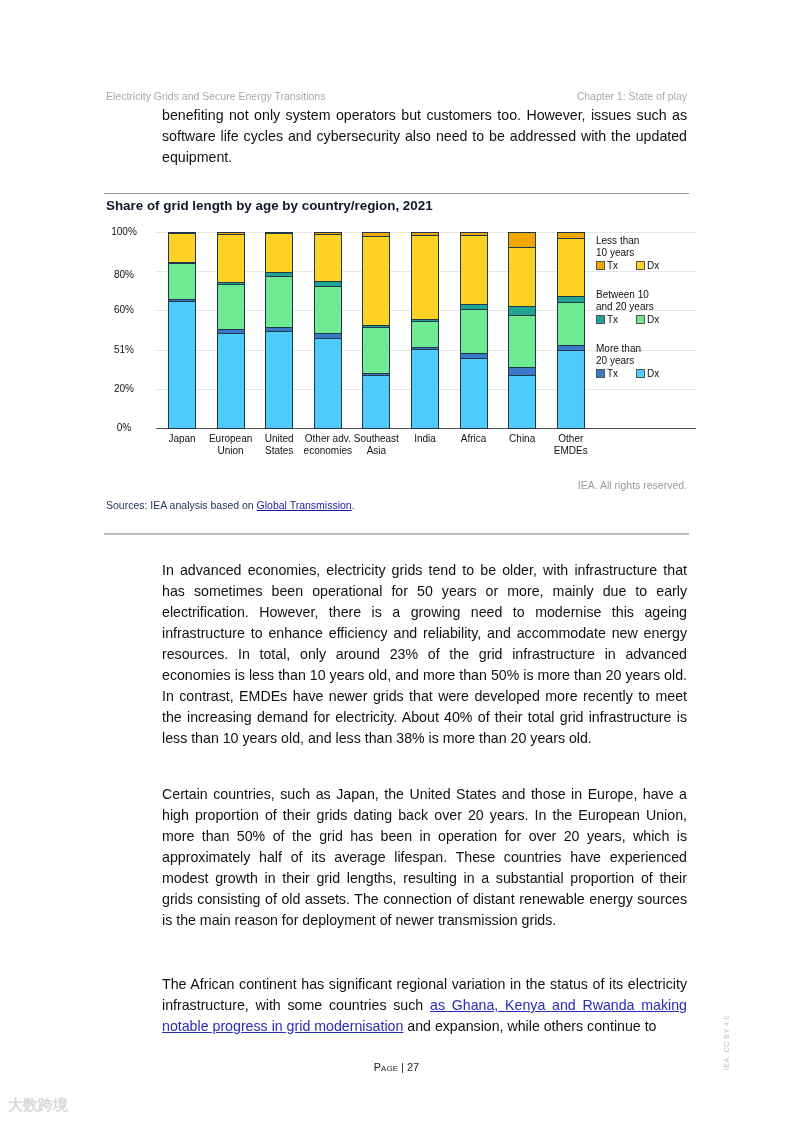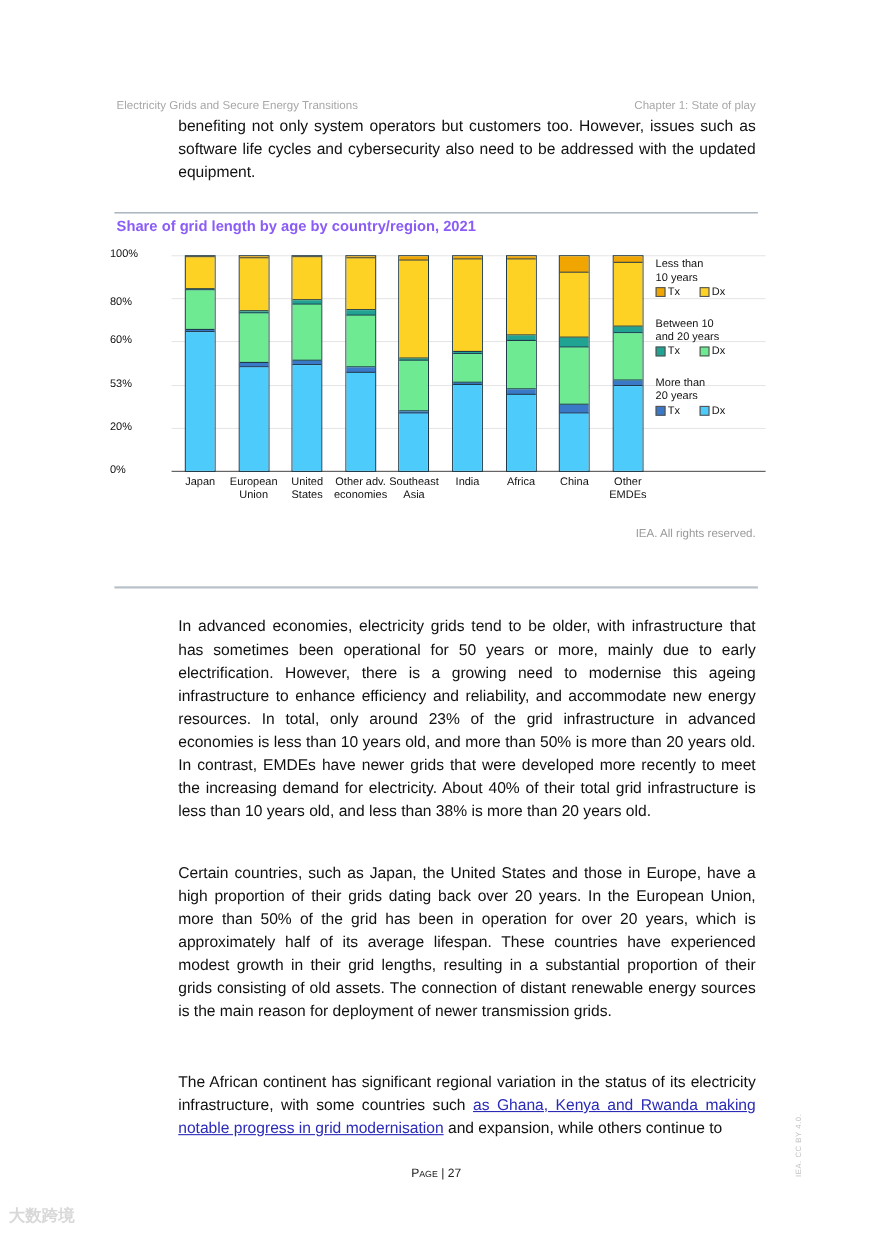--- a/index.html
+++ b/index.html
@@ -4,23 +4,23 @@
 <style>
   html, body { margin: 0; padding: 0; background: #ffffff; }
   body { width: 793px; height: 1122px; position: relative; overflow: hidden; font-family: "Liberation Sans", sans-serif; color: #111; }
   .hdr { position: absolute; top: 47px; font-size: 10.5px; color: #a8a8a8; margin-top: 43px; }
   .hdr-left { left: 106px; }
   .hdr-right { right: 106px; }
   .para { position: absolute; left: 162px; width: 525px; font-size: 14.2px; line-height: 21px; text-align: justify; color: #111; }
   .para a { color: #2b2bb8; text-decoration: underline; }
   .fig-rule-top { position: absolute; left: 104px; top: 193px; width: 585px; height: 1px; background: #8c9aa8; }
   .fig-rule-bot { position: absolute; left: 104px; top: 533px; width: 585px; height: 2px; background: #b8c0c8; }
-  .fig-title { position: absolute; left: 106px; top: 198px; font-size: 13.4px; font-weight: bold; color: #8b5cf6; }
+  .fig-title { position: absolute; left: 106px; top: 198px; font-size: 13.4px; font-weight: bold; color: #0f172a; }
   .chart { position: absolute; left: 100px; top: 220px; width: 500px; height: 250px; }
-  .ytick { position: absolute; left: 0; width: 48px; text-align: left; font-size: 10px; color: #111; }
+  .ytick { position: absolute; left: 0; width: 48px; text-align: center; font-size: 10px; color: #111; }
   .gridline { position: absolute; left: 56px; width: 540px; height: 1px; background: #e6e6e6; }
   .baseline { position: absolute; left: 56px; width: 540px; height: 1px; background: #555; }
   .bar { position: absolute; width: 28px; display: flex; flex-direction: column-reverse; border: 1px solid #1e3a4a; box-sizing: border-box; }
   .seg { width: 100%; box-sizing: border-box; }
   .seg + .seg { border-bottom: 1px solid #1e3a4a; }
   .xlab { position: absolute; width: 70px; text-align: center; font-size: 10px; line-height: 12px; color: #111; }
   .legend { position: absolute; left: 596px; top: 235px; width: 80px; font-size: 10px; color: #111; }
   .lg-group { margin-bottom: 18px; }
   .lg-title { line-height: 12px; }
   .lg-row { display: flex; margin-top: 1px; }
@@ -43,21 +43,21 @@
 <div class="para" style="top:105px;">benefiting not only system operators but customers too. However, issues such as software life cycles and cybersecurity also need to be addressed with the updated equipment.</div>
 
 <div class="fig-rule-top"></div>
 <div class="fig-title">Share of grid length by age by country/region, 2021</div>
 
 <div class="chart" id="chart">
     <div class="ytick" style="top: 202px;">0%</div>
     <div class="baseline" style="top: 208px;"></div>
     <div class="ytick" style="top: 162.8px;">20%</div>
     <div class="gridline" style="top: 168.8px;"></div>
-    <div class="ytick" style="top: 123.6px;">53%</div>
+    <div class="ytick" style="top: 123.6px;">51%</div>
     <div class="gridline" style="top: 129.6px;"></div>
     <div class="ytick" style="top: 84.4px;">60%</div>
     <div class="gridline" style="top: 90.4px;"></div>
     <div class="ytick" style="top: 49px;">80%</div>
     <div class="gridline" style="top: 51.2px;"></div>
     <div class="ytick" style="top: 6px;">100%</div>
     <div class="gridline" style="top: 12px;"></div>
     <div class="bar" style="left: 68px; top: 12px; height: 197px;">
       <div class="seg" style="height: 64.8%; background: rgb(77, 203, 251);"></div>
       <div class="seg" style="height: 1.2%; background: rgb(58, 120, 200);"></div>
@@ -178,20 +178,21 @@
         <div class="lg-item">
           <span class="sw" style="background: rgb(77, 203, 251);"></span>
           <span>Dx</span>
         </div>
       </div>
     </div>
   </div>
 
 <div class="rights">IEA. All rights reserved.</div>
 <div class="notes">
+  <div><span>Sources: IEA analysis based on </span><a href="#">Global Transmission</a><span>.</span></div>
 </div>
 <div class="fig-rule-bot"></div>
 
 <div class="para" style="top:560px;">In advanced economies, electricity grids tend to be older, with infrastructure that has sometimes been operational for 50 years or more, mainly due to early electrification. However, there is a growing need to modernise this ageing infrastructure to enhance efficiency and reliability, and accommodate new energy resources. In total, only around 23% of the grid infrastructure in advanced economies is less than 10 years old, and more than 50% is more than 20 years old. In contrast, EMDEs have newer grids that were developed more recently to meet the increasing demand for electricity. About 40% of their total grid infrastructure is less than 10 years old, and less than 38% is more than 20 years old.</div>
 <div class="para" style="top:784px;">Certain countries, such as Japan, the United States and those in Europe, have a high proportion of their grids dating back over 20 years. In the European Union, more than 50% of the grid has been in operation for over 20 years, which is approximately half of its average lifespan. These countries have experienced modest growth in their grid lengths, resulting in a substantial proportion of their grids consisting of old assets. The connection of distant renewable energy sources is the main reason for deployment of newer transmission grids.</div>
 <div class="para" style="top:974px;"><span>The African continent has significant regional variation in the status of its electricity infrastructure, with some countries such </span><a href="#">as Ghana, Kenya and Rwanda making notable progress in grid modernisation</a><span> and expansion, while others continue to</span></div>
 
 <div class="pagenum"><span class="sc">Page</span><span> | </span><span>27</span></div>
 <div class="vert">IEA. CC BY 4.0.</div>
 <div class="wm">大数跨境</div>

